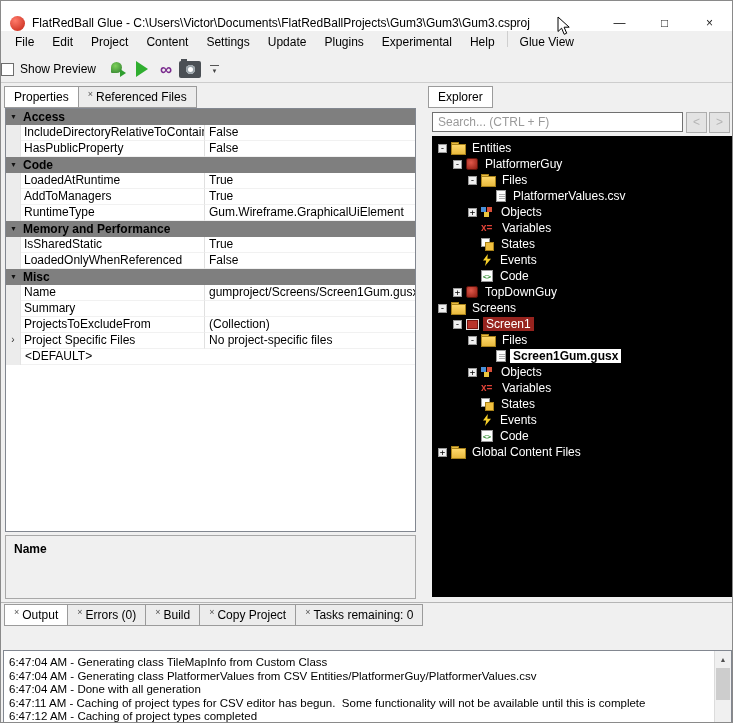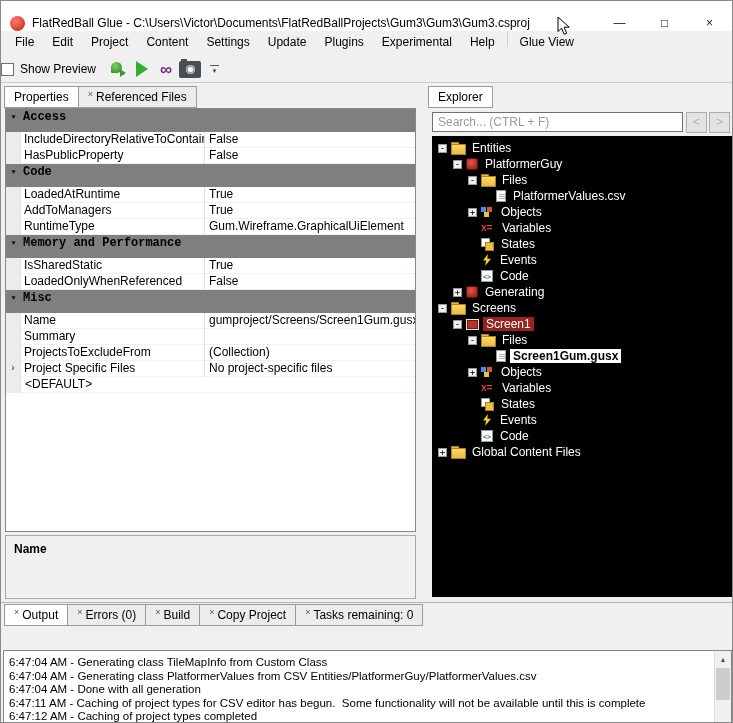--- a/index.html
+++ b/index.html
@@ -60,21 +60,21 @@
 
   
   .prop-grid{position:absolute;left:4px;top:107px;width:411px;height:424px;background:#fff;
              border:1px solid #828790;overflow:hidden;}
   .grid-row{display:flex;height:16px;line-height:15px;}
   .row-margin{width:15px;flex:none;background:#ececec;border-right:1px solid #e4e4e4;
               text-align:center;font-size:10px;color:#333;line-height:14px;}
   .row-name{width:184px;flex:none;padding-left:3px;border-right:1px solid #e0e0e0;
             border-bottom:1px solid #f1f1f1;white-space:nowrap;overflow:hidden;}
   .row-value{flex:1;padding-left:4px;border-bottom:1px solid #f1f1f1;white-space:nowrap;overflow:hidden;}
-  .cat-row{display:flex;height:23px;line-height:16px;background:#7f7f7f;font-weight:bold;font-family:Liberation Mono, monospace;}
+  .cat-row{display:flex;height:16px;line-height:16px;background:#7f7f7f;font-weight:bold;}
   .cat-arrow{width:15px;flex:none;text-align:center;font-size:7px;line-height:16px;color:#111;}
   .cat-name{padding-left:2px;}
 
   .description{position:absolute;left:4px;top:534px;width:411px;height:64px;background:#f0f0f0;
                border:1px solid #a8a8a8;padding:6px 8px;}
   .desc-title{font-weight:bold;}
 
   
   .right-body{position:absolute;left:425px;top:106px;width:306px;height:494px;background:#f0f0f0;}
   .search-input{position:absolute;left:431px;top:111px;width:251px;height:20px;border:1px solid #707070;
@@ -326,21 +326,21 @@
       <span class="ticon i-events"></span>
       <span class="tlabel">Events</span>
     </div>
     <div class="titem noexp" style="--i:2">
       <span class="ticon i-code"></span>
       <span class="tlabel">Code</span>
     </div>
     <div class="titem" style="--i:1">
       <span class="expand">+</span>
       <span class="ticon i-entity"></span>
-      <span class="tlabel">Generating</span>
+      <span class="tlabel">TopDownGuy</span>
     </div>
     <div class="titem" style="--i:0">
       <span class="expand">-</span>
       <span class="ticon i-folder"></span>
       <span class="tlabel">Screens</span>
     </div>
     <div class="titem sel-red" style="--i:1">
       <span class="expand">-</span>
       <span class="ticon i-screen"></span>
       <span class="tlabel">Screen1</span>

